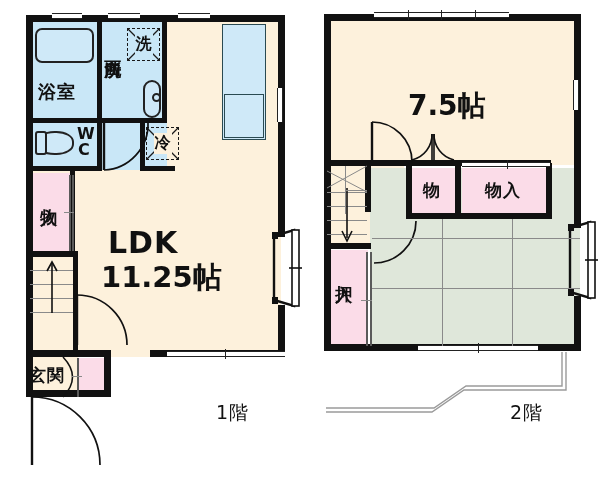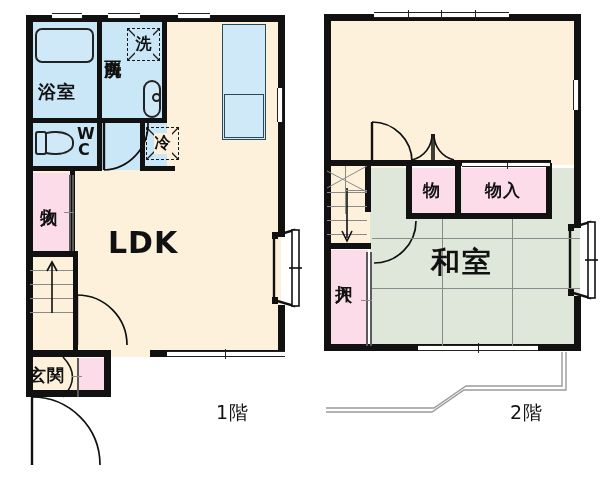--- a/index.html
+++ b/index.html
@@ -161,20 +161,21 @@
       <line x1="2" y1="2" x2="2" y2="70" stroke="#111" stroke-width="2.4"></line>
     </svg>
 
     <svg class="abs" style="left:60px;top:357px;width:26px;height:40px;">
       <path d="M3 0 Q22 20 3 40" fill="none" stroke="#111" stroke-width="1.5"></path>
     </svg>
     <div class="abs thinline" style="left:77px;top:358px;width:2px;height:39px;"></div>
     <div class="abs hairline" style="left:72px;top:376px;width:10px;height:1px;"></div>
 
     <div class="lbl" style="left:108px;top:228px;font-size:30px;letter-spacing:1px;">LDK</div>
+    <div class="lbl" style="left:101px;top:263px;font-size:29px;">11.25帖</div>
 
     <div class="lbl" style="left:38px;top:83px;font-size:18px;letter-spacing:1px;">浴室</div>
 
     <div class="lbl-v" style="left:104px;top:47px;font-size:17px;">洗面所</div>
 
     <div class="lbl" style="left:77px;top:126px;font-size:16px;">W</div>
     <div class="lbl" style="left:78px;top:142px;font-size:16px;">C</div>
 
     <div class="lbl-v" style="left:40px;top:195px;font-size:17px;">物入</div>
 
@@ -272,22 +273,22 @@
     <div class="abs hairline" style="left:72px;top:238px;width:208px;height:1px;"></div>
     <div class="abs hairline" style="left:72px;top:288px;width:208px;height:1px;"></div>
     <div class="abs hairline" style="left:142px;top:219px;width:1px;height:127px;"></div>
     <div class="abs hairline" style="left:212px;top:219px;width:1px;height:127px;"></div>
 
     <svg class="abs" style="left:24px;top:350px;width:268px;height:66px;">
       <polyline points="2,62 108,62 140,40 242,40 242,2" fill="none" stroke="#9a9a9a" stroke-width="1.4"></polyline>
       <polyline points="2,58 110,58 142,36 238,36 238,2" fill="none" stroke="#9a9a9a" stroke-width="1.4"></polyline>
     </svg>
 
-
-    <div class="lbl" style="left:131px;top:248px;font-size:29px;letter-spacing:2px;">和室</div>
+    <div class="lbl" style="left:108px;top:92px;font-size:28px;">7.5帖</div>
+
 
     <div class="lbl" style="left:123px;top:182px;font-size:17px;">物</div>
     <div class="lbl" style="left:185px;top:182px;font-size:17px;letter-spacing:1px;">物入</div>
 
     <div class="lbl-v" style="left:35px;top:272px;font-size:17px;">押入</div>
 
     <div class="floorlabel" style="left:210px;top:400px;">2階</div>
   </div>
 
 </div>

